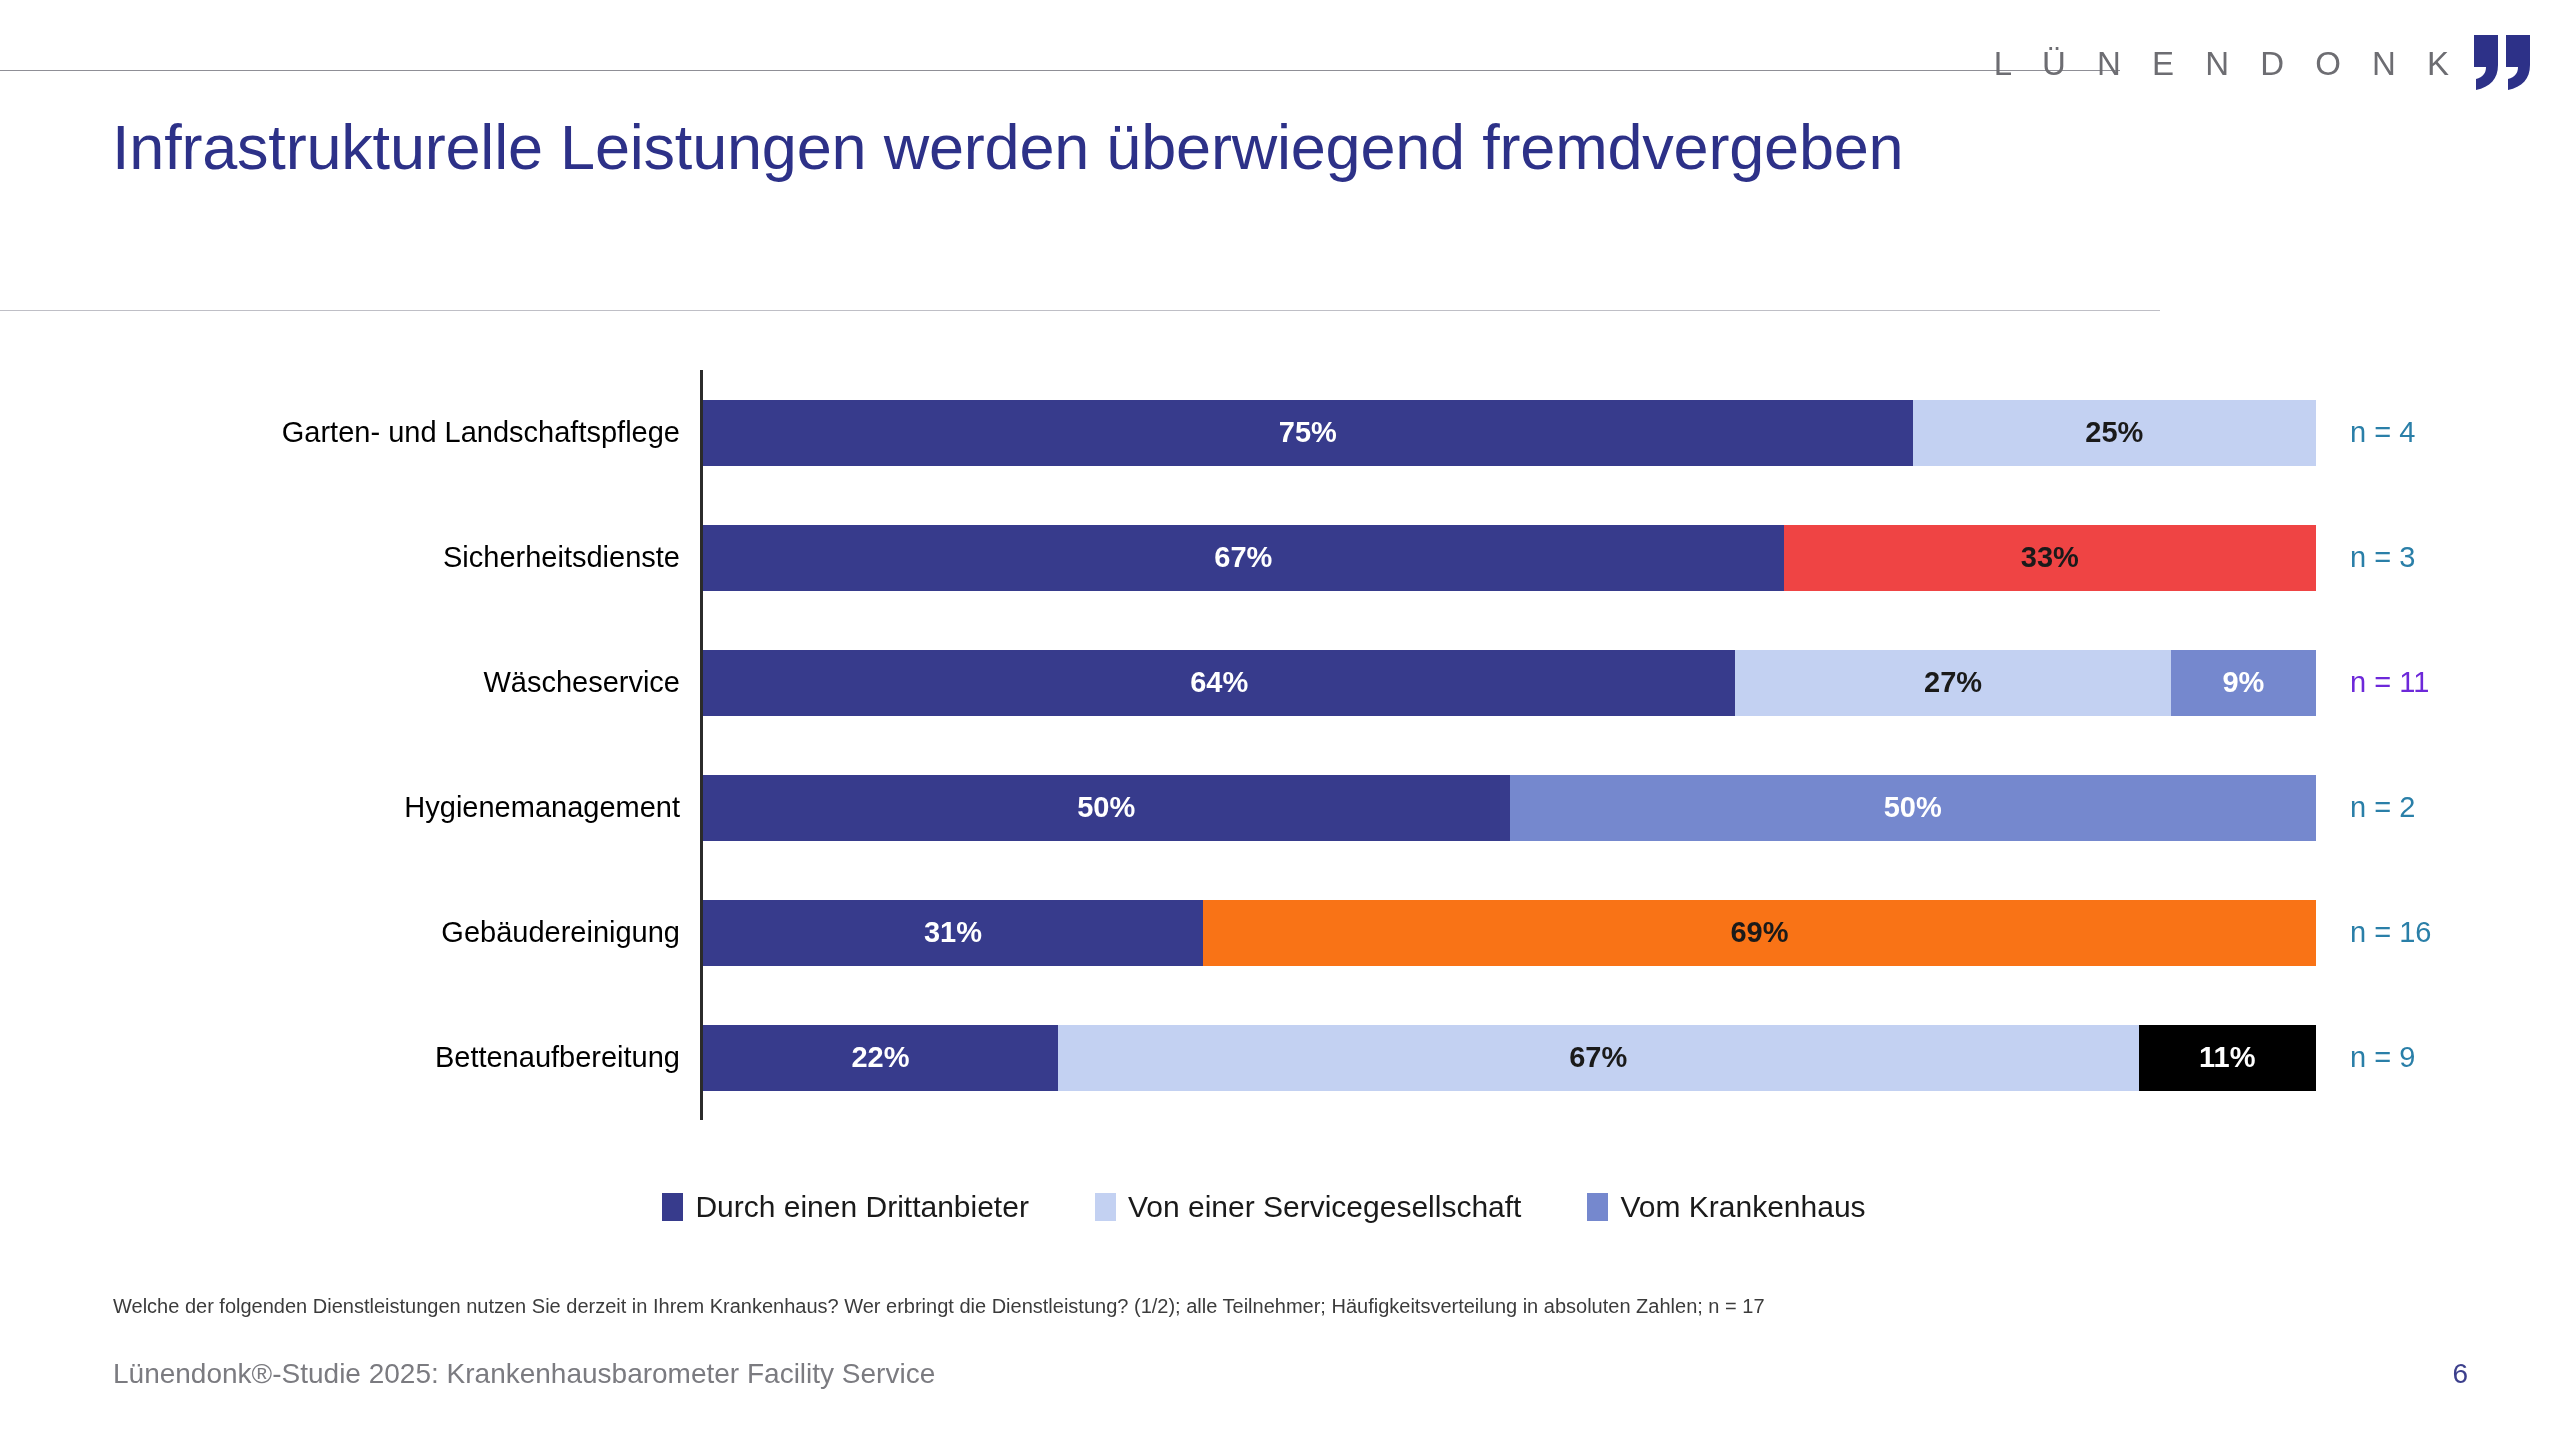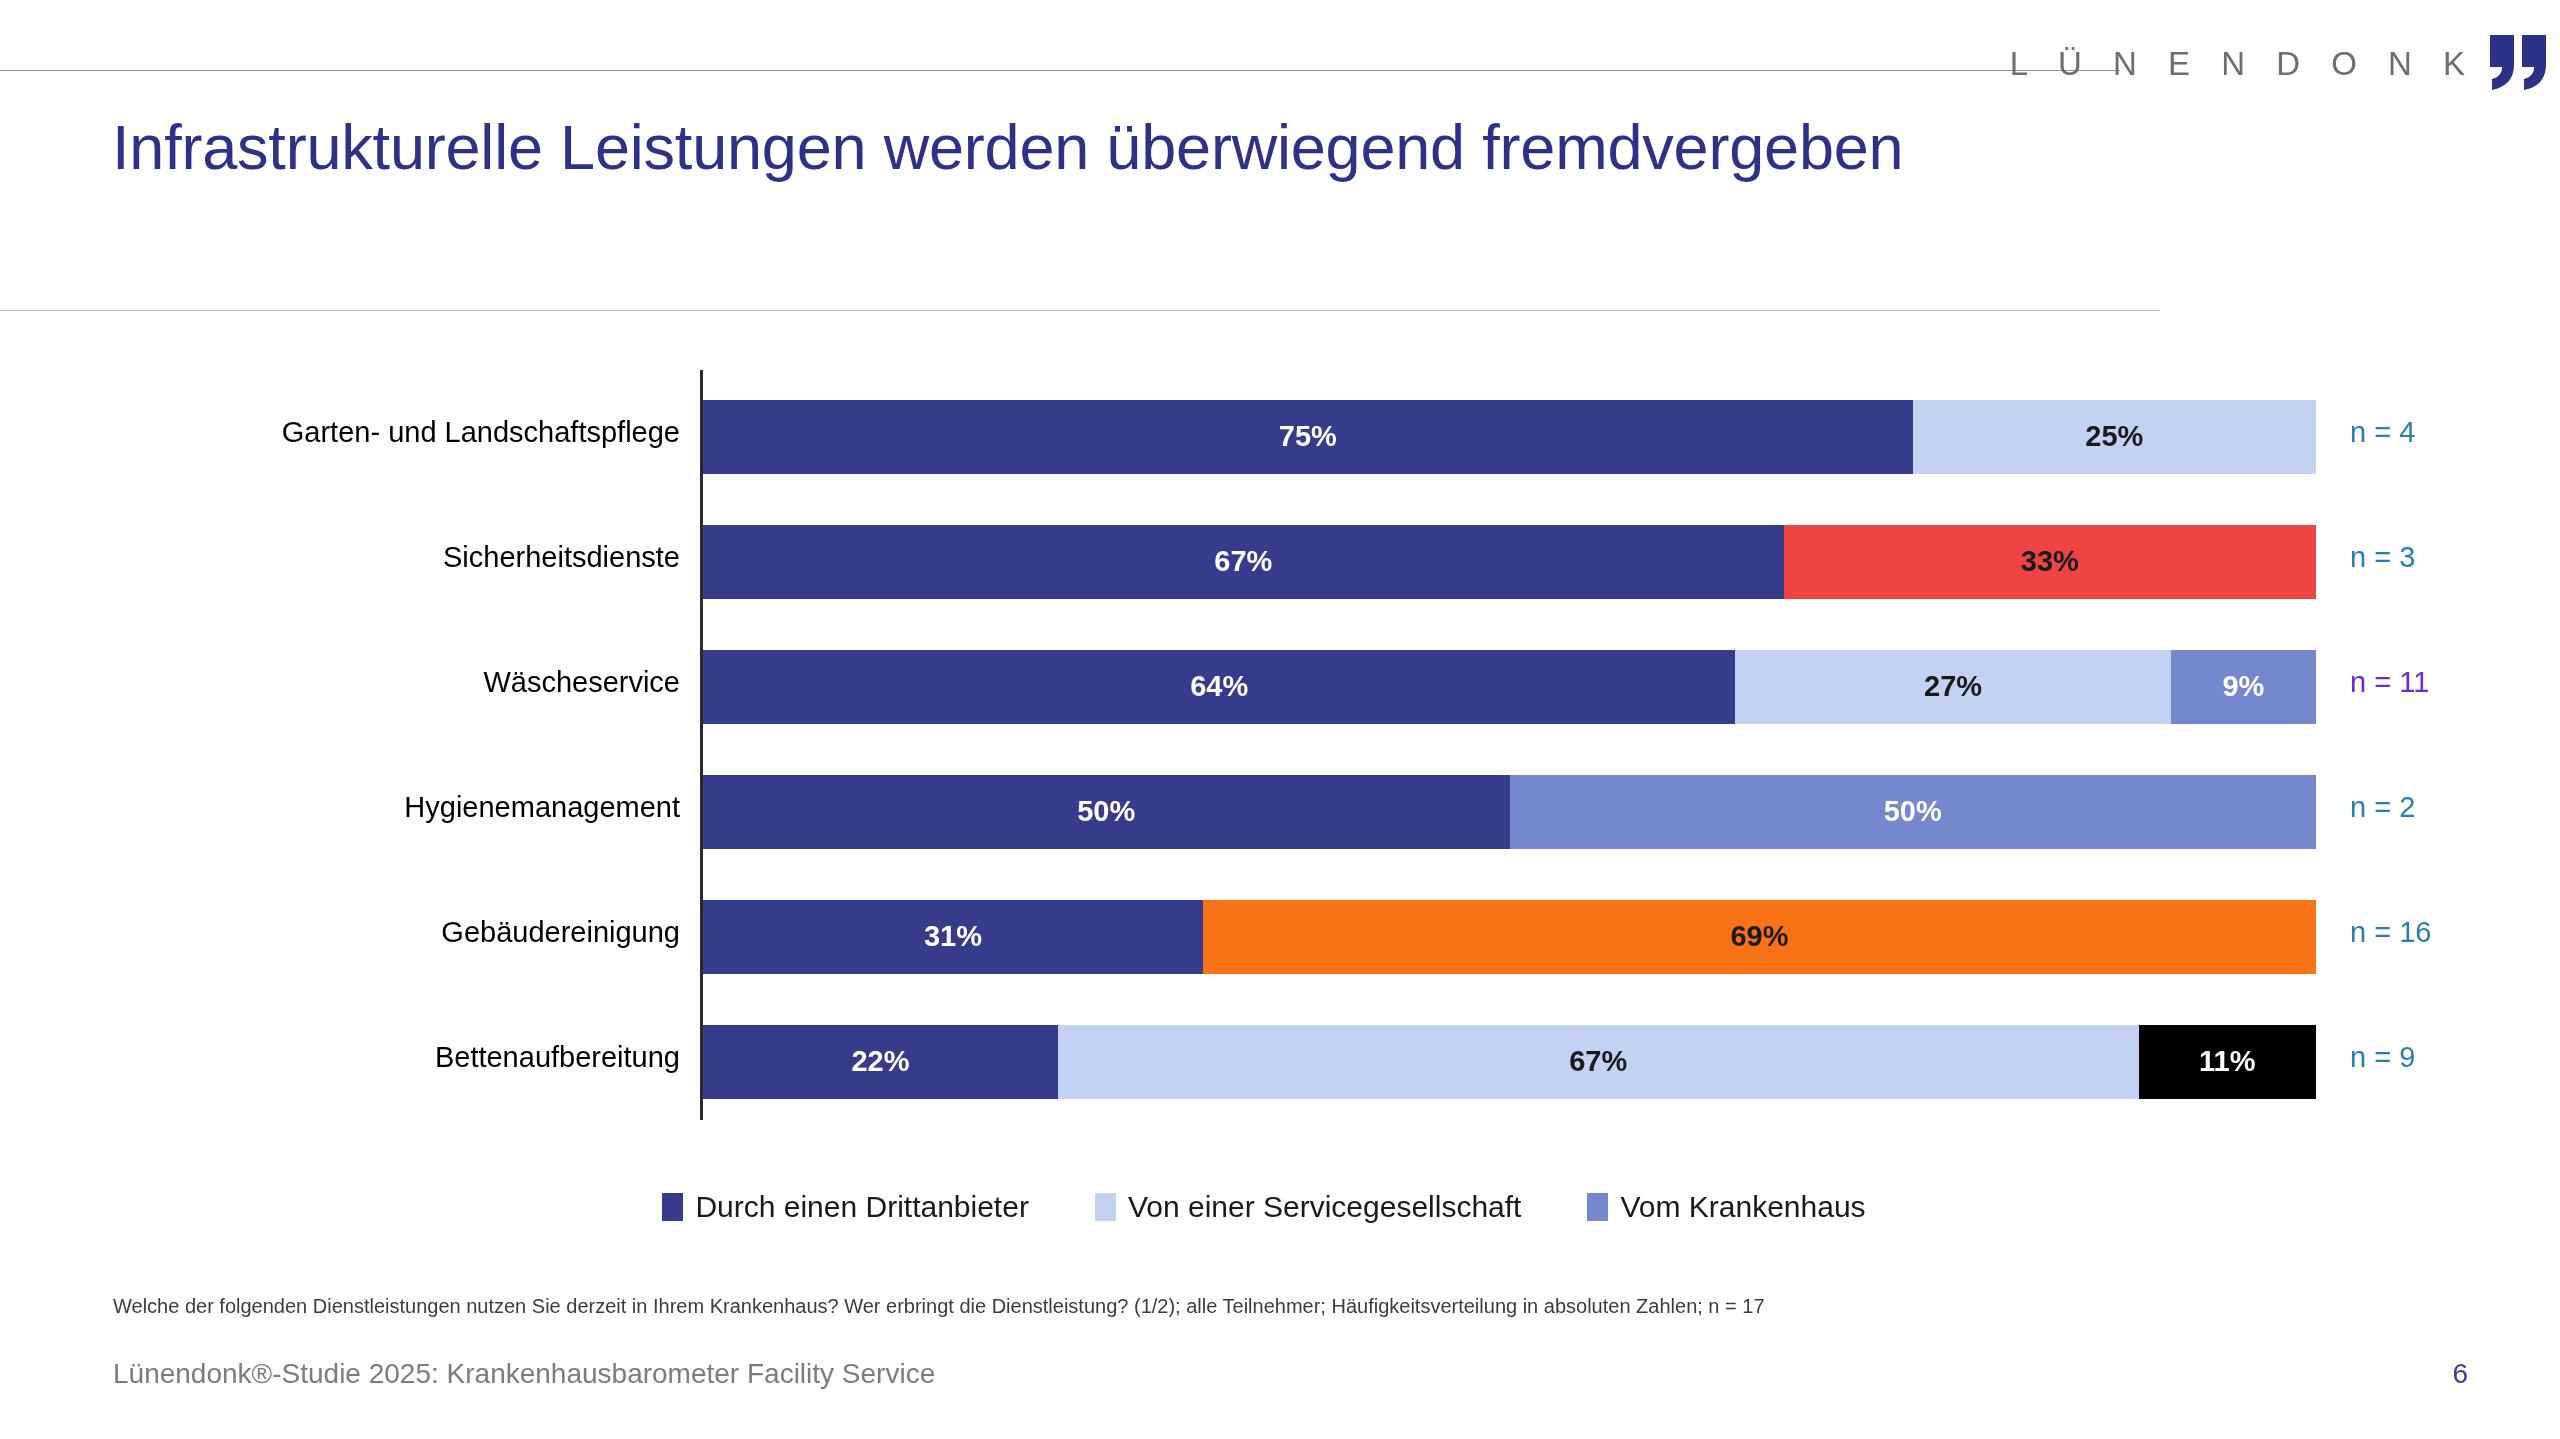--- a/index.html
+++ b/index.html
@@ -26,21 +26,21 @@
   .header-rule {
     position: absolute;
     left: 0;
     top: 70px;
     width: 2120px;
     height: 1px;
     background: #8f8f96;
   }
   .logo {
     position: absolute;
-    right: 12px;
+    right: 28px;
     top: 35px;
     display: flex;
     align-items: center;
     gap: 14px;
   }
   .logo-word {
     font-family: "Liberation Sans", sans-serif;
     font-size: 33px;
     letter-spacing: 11px;
     color: #6d6d72;
@@ -128,21 +128,21 @@
     display: flex;
     height: 66px;
     width: 100%;
   }
   .seg {
     display: flex;
     align-items: center;
     justify-content: center;
     font-size: 29px;
     font-weight: bold;
-    height: 74px;
+    height: 66px;
     box-sizing: border-box;
   }
   .seg.s0 { background: #373b8c; color: #ffffff; }
   .seg.s1 { background: #c3d1f2; color: #1a1a1a; }
   .seg.s2 { background: #7588ce; color: #ffffff; }
 
   .n-label {
     position: absolute;
     left: 2350px;
     top: 0;

